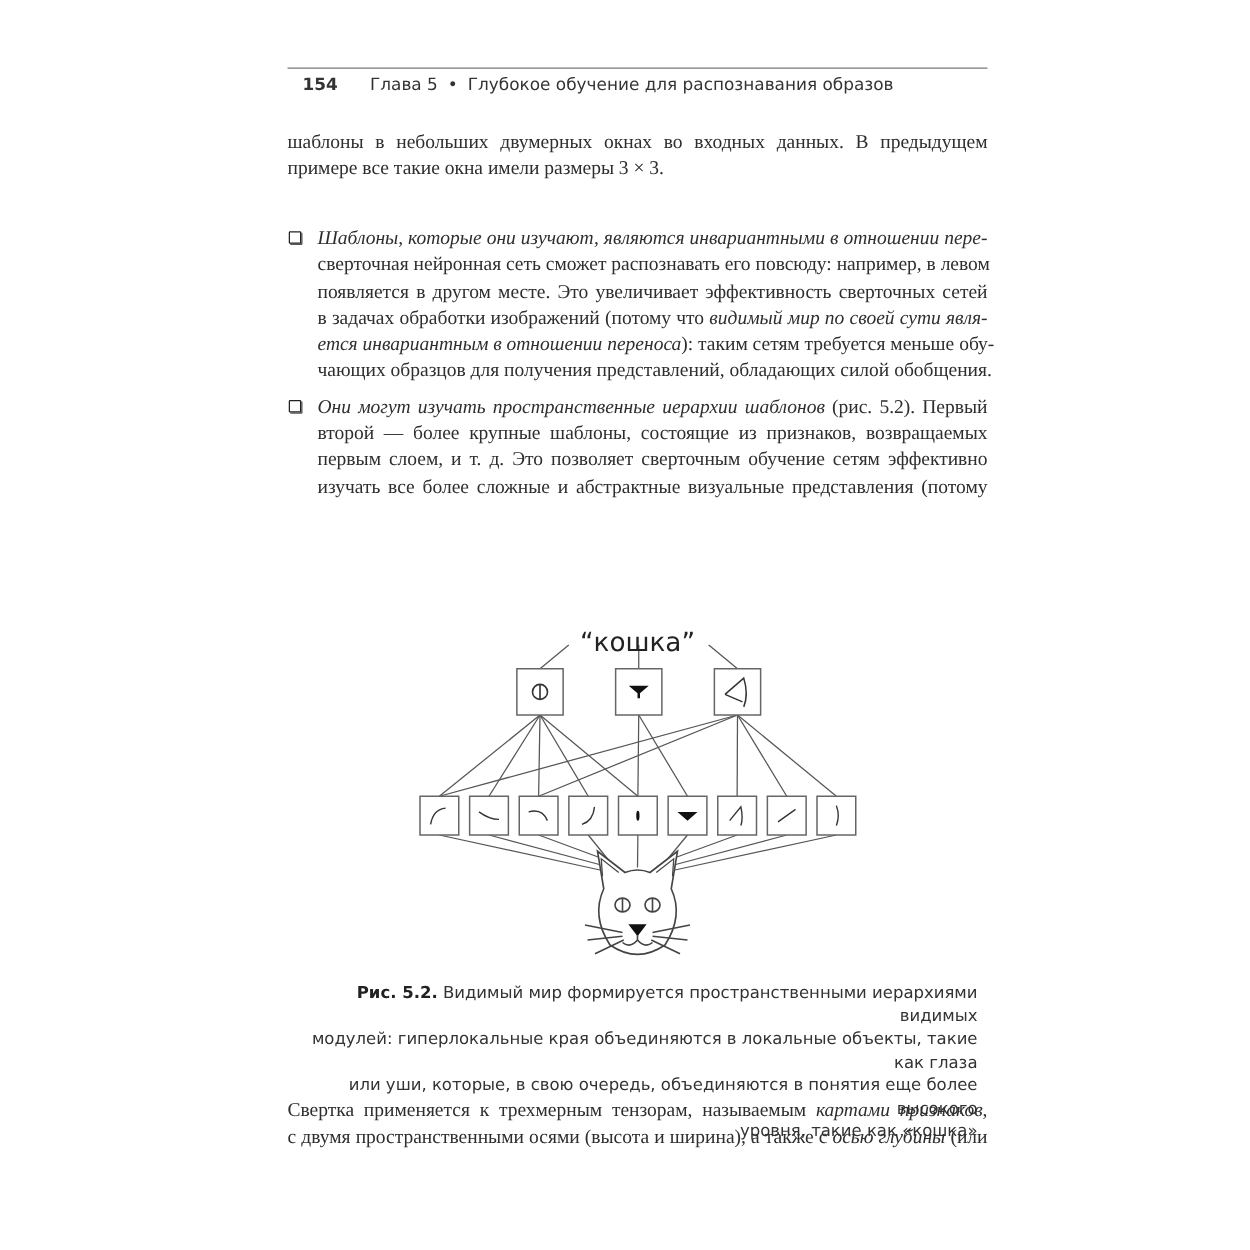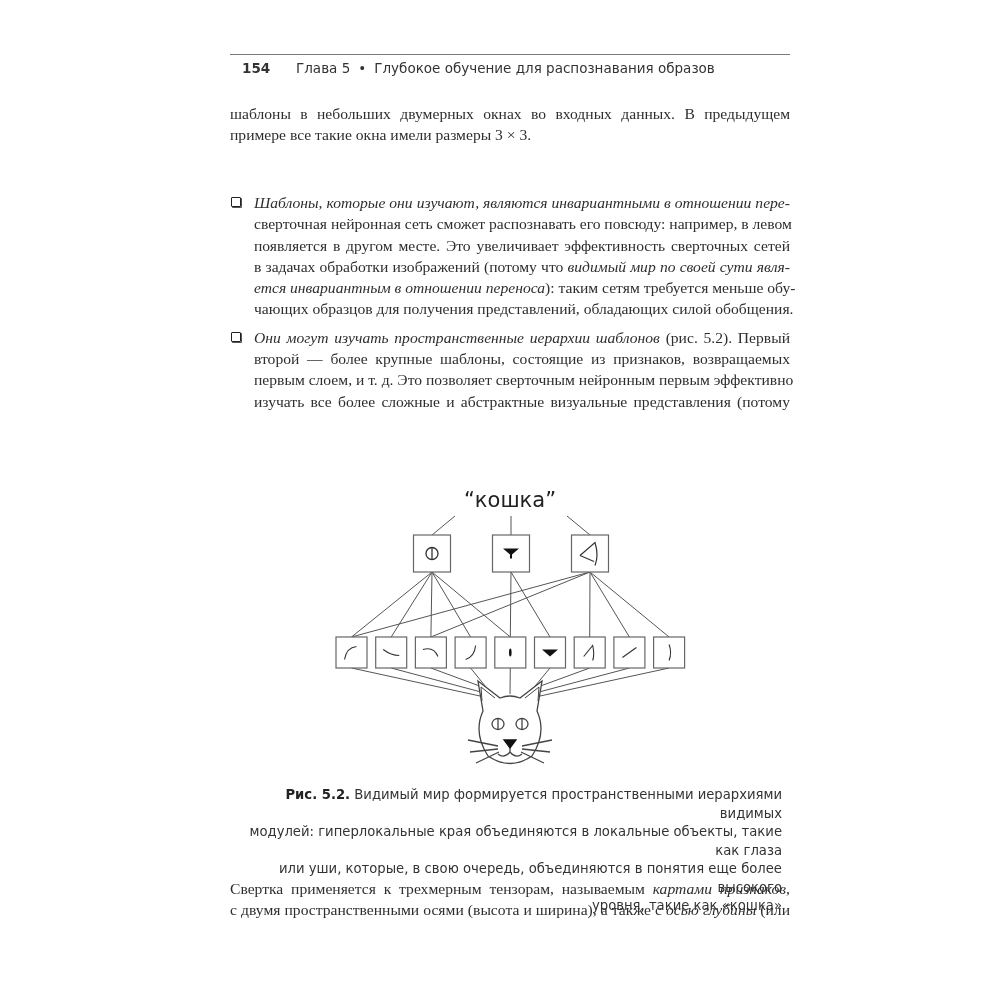--- a/index.html
+++ b/index.html
@@ -10,28 +10,28 @@
     font-family: "DejaVu Sans", sans-serif; font-size: 13.5px; color: #333; white-space: nowrap; }
   .header .pnum { font-weight: bold; display: inline-block; width: 54px; }
   .header .bullet { margin: 0 8px; }
   .body { position: absolute; left: 230px; width: 560px;
     font-family: "Liberation Serif", "DejaVu Serif", serif; font-size: 15.6px; line-height: 21.3px;
     color: #2e2e2e; text-align: justify; }
   .line { display: block; white-space: nowrap; text-align-last: justify; text-align: justify; }
   .line.last { text-align-last: left; }
   .para1 { top: 103px; }
   .para2 { top: 149px; }
-  .list { position: absolute; left: 230px; width: 560px; top: 192px;
+  .list { position: absolute; left: 230px; width: 560px; top: 180px;
     font-family: "Liberation Serif", "DejaVu Serif", serif; font-size: 15.6px; line-height: 21.3px; color: #2e2e2e; }
   .li { position: relative; padding-left: 24px; margin-bottom: 7px; }
   .checkbox { position: absolute; left: 1px; top: 5px; width: 8px; height: 8px; border: 1.6px solid #222; border-radius: 1px; box-shadow: 1px 1px 0 #555; }
   em { font-style: italic; }
   .figure { position: absolute; left: 300px; top: 478px; width: 420px; height: 310px; }
   .figure svg { position: absolute; left: 0; top: 0; }
-  .label-cat { position: absolute; left: 0; width: 420px; top: 10px; text-align: center;
+  .label-cat { position: absolute; left: 0; width: 420px; top: 24px; text-align: center;
     font-family: "DejaVu Sans", sans-serif; font-size: 21px; color: #222; }
   .caption { position: absolute; left: 238px; width: 544px; top: 786px; text-align: right;
     font-family: "DejaVu Sans", sans-serif; font-size: 13.2px; line-height: 18.5px; color: #333; }
   .caption b { font-weight: bold; color: #222; }
   .para3 { top: 878px; }
 </style>
 </head>
 <body>
 
 <div class="page">
@@ -57,21 +57,21 @@
           <span class="line"><span>в задачах обработки изображений (потому что </span><em>видимый мир по своей сути явля-</em></span>
           <span class="line"><em>ется инвариантным в отношении переноса</em><span>): таким сетям требуется меньше обу-</span></span>
           <span class="line last"><span>чающих образцов для получения представлений, обладающих силой обобщения.</span></span>
         </div>
     </div>
     <div class="li">
       <span class="checkbox"></span>
       <div id="item2">
           <span class="line"><em>Они могут изучать пространственные иерархии шаблонов</em><span> (рис. 5.2). Первый</span></span>
           <span class="line"><span>второй — более крупные шаблоны, состоящие из признаков, возвращаемых</span></span>
-          <span class="line"><span>первым слоем, и т. д. Это позволяет сверточным нейронным первым эффективно</span></span>
+          <span class="line"><span>первым слоем, и т. д. Это позволяет сверточным обучение сетям эффективно</span></span>
           <span class="line"><span>изучать все более сложные и абстрактные визуальные представления (потому</span></span>
         </div>
     </div>
   </div>
 
   <div class="figure">
     <svg width="420" height="310" viewBox="0 0 420 310">
       <g id="edges" stroke="#555" stroke-width="1" fill="none">
           <line x1="155" y1="38" x2="132" y2="57"></line>
           <line x1="211" y1="38" x2="211" y2="57"></line>

